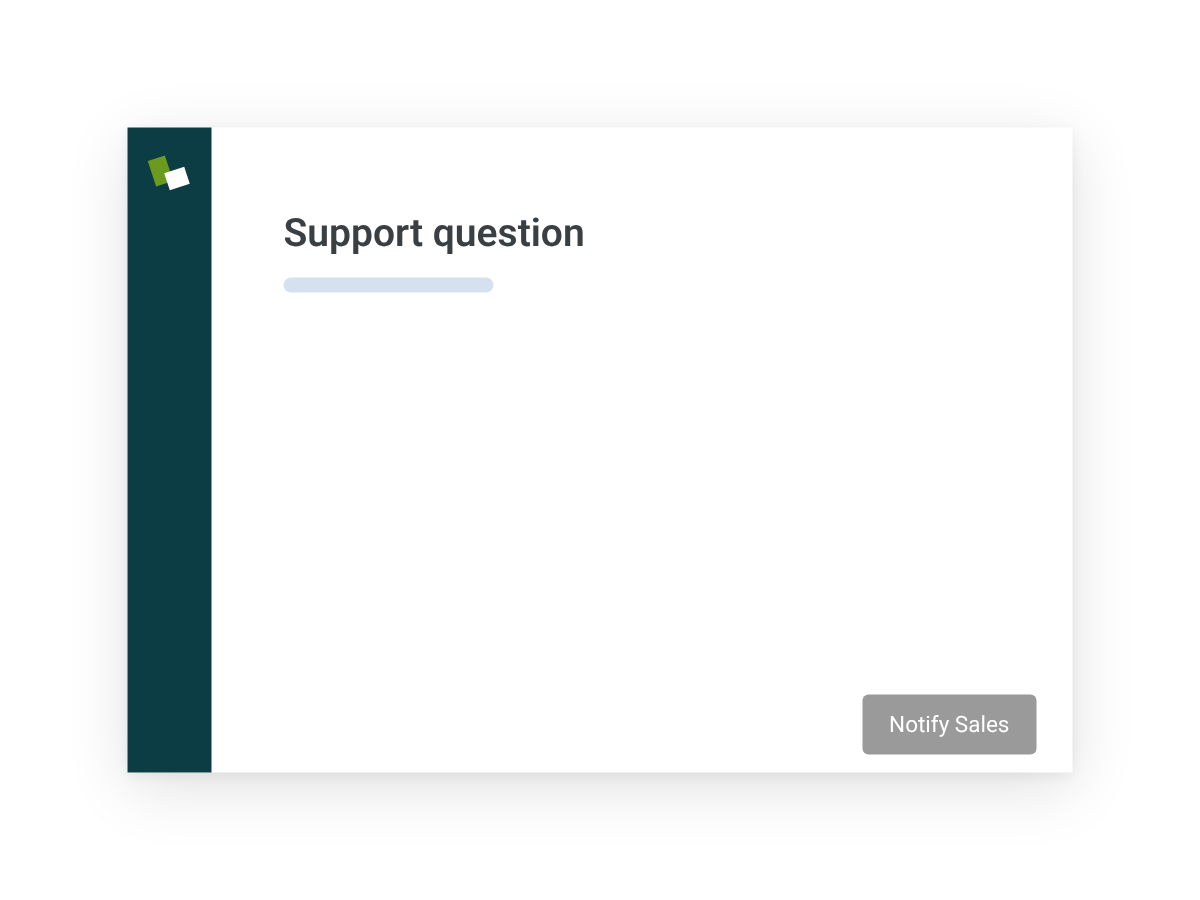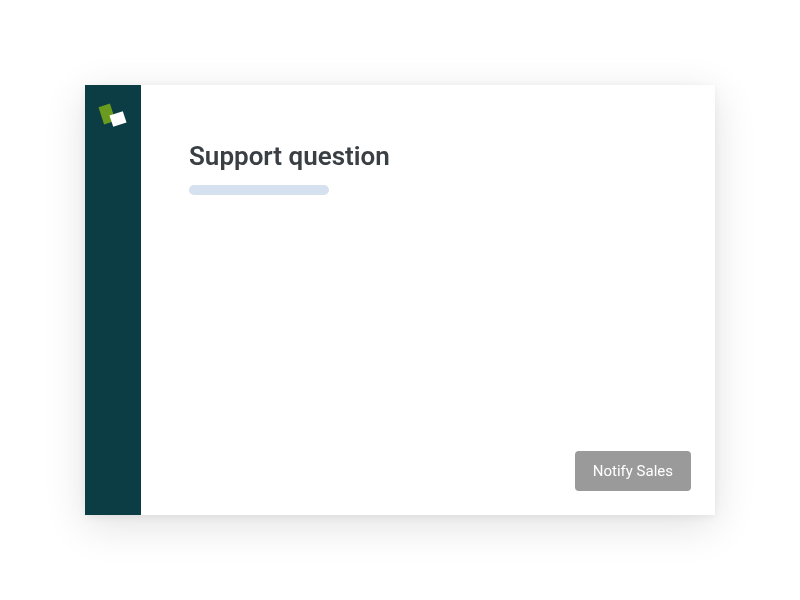--- a/index.html
+++ b/index.html
@@ -68,21 +68,21 @@
     }
     .placeholder-bar {
       width: 140px;
       height: 10px;
       background: #d5e1ee;
       border-radius: 5px;
     }
     .notify-button {
       position: absolute;
       right: 24px;
-      bottom: 24px;
+      bottom: 12px;
       background: #9a9a9a;
       color: #ffffff;
       border: none;
       padding: 11px 18px;
       font-size: 15px;
       border-radius: 4px;
       cursor: pointer;
       font-family: inherit;
     }
   </style>

